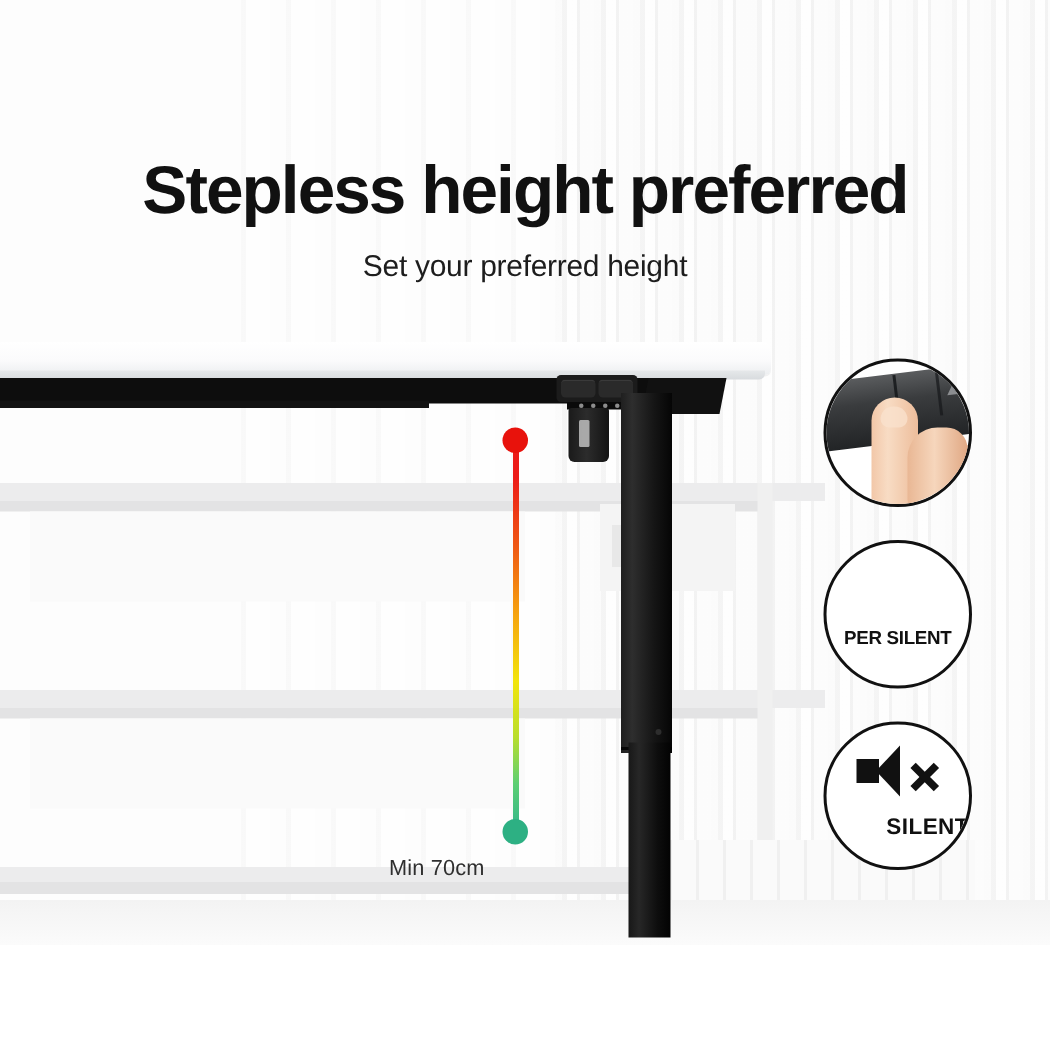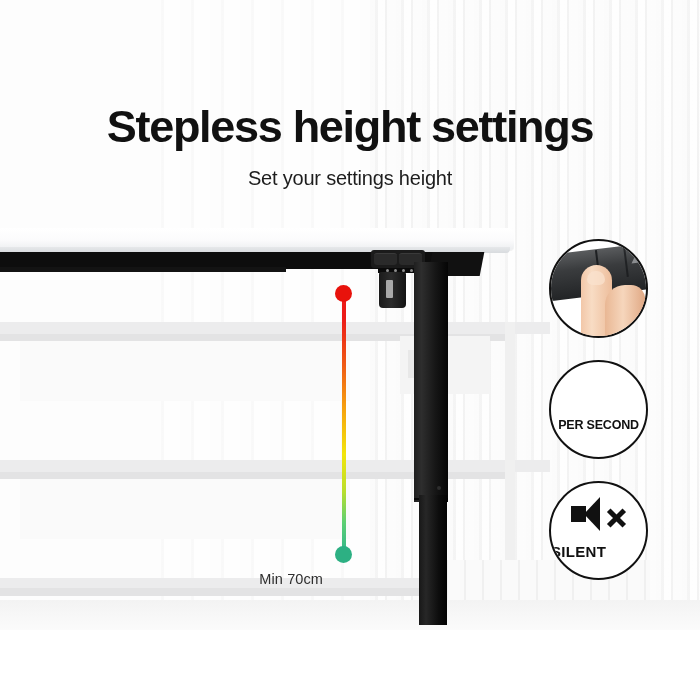--- a/index.html
+++ b/index.html
@@ -371,21 +371,21 @@
     left: 9px; top: 0;
     width: 5px; height: 22px;
     background: #111111;
   }
   .xmark::before { transform: rotate(45deg); }
   .xmark::after  { transform: rotate(-45deg); }
   .silent-text {
     position: absolute;
     left: 0; top: 60px;
     width: 100%;
-    text-align: left;
+    text-align: right;
     font-size: 15px;
     font-weight: bold;
     color: #111111;
     letter-spacing: .3px;
   }
 
   .floor {
     position: absolute;
     left: 0; top: 600px;
     width: 700px; height: 30px;
@@ -414,22 +414,22 @@
 
     <div class="shelf-post" style="left:505px; top:322px; width:10px; height:300px;"></div>
     <div class="shelf-post" style="left:400px; top:336px; width:90px; height:58px; background:#f4f4f4;"></div>
     <div class="shelf-post" style="left:408px; top:350px; width:6px; height:28px; background:#e8e8e8;"></div>
 
     <div class="shelf-post" style="left:430px; top:560px; width:220px; height:62px; background:repeating-linear-gradient(to right,#fafafa 0 16px,#f0f0f0 16px 18px);"></div>
 
     <div class="floor"></div>
   </div>
 
-  <div class="headline">Stepless height settings</div>
-  <div class="subhead">Set your settings height</div>
+  <div class="headline">Stepless height preferred</div>
+  <div class="subhead">Set your preferred height</div>
 
   <div class="desktop"></div>
   <div class="desktop-bevel"></div>
   <div class="desk-frame"></div>
   <div class="desk-frame-lip"></div>
   <div class="desk-frame-right"></div>
 
   <div class="control-box"></div>
   <div class="control-btn a"></div>
   <div class="control-btn b"></div>
@@ -458,21 +458,21 @@
     <div class="tb-remote-seam"></div>
     <div class="tb-remote-seam2"></div>
     <div class="tb-arrow"></div>
     <div class="tb-thumb"></div>
     <div class="tb-finger"></div>
     <div class="tb-nail"></div>
     <div class="tb-knuckle"></div>
   </div>
 
   <div class="badge badge-speed">
-    <div class="speed-sub">PER SECOND</div>
+    <div class="speed-sub">PER SILENT</div>
   </div>
 
   <div class="badge badge-silent">
     <div class="speaker"></div>
     <div class="speaker-cone"></div>
     <div class="xmark"></div>
     <div class="silent-text">SILENT</div>
   </div>
 
 </div>

